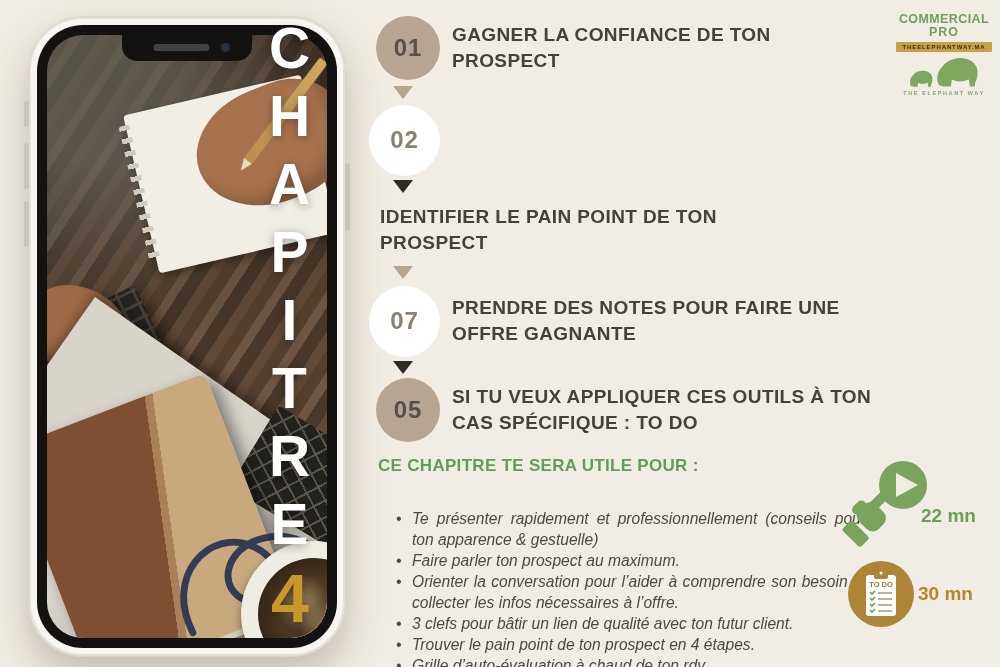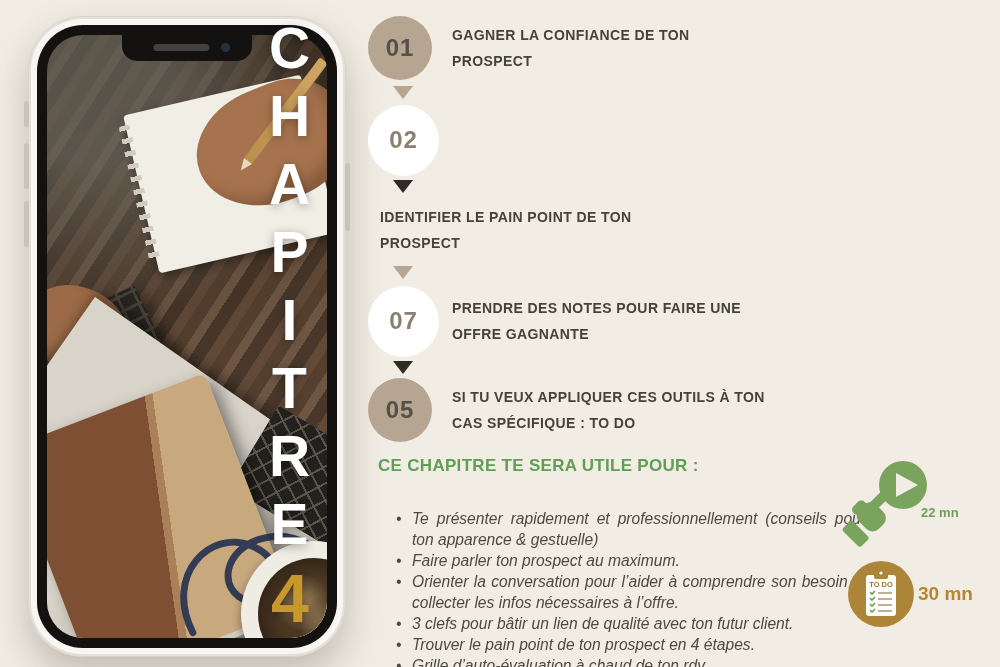--- a/index.html
+++ b/index.html
@@ -80,43 +80,43 @@
 
   
   .chapitre{position:absolute;left:238px;top:14px;width:104px;text-align:center;z-index:20;}
   .chapitre-letters{font-size:57px;line-height:68px;font-weight:800;color:#ffffff;
     white-space:pre-line;text-shadow:0 2px 10px rgba(0,0,0,.35);letter-spacing:1px;}
   .chapitre-num{display:block;font-size:68px;line-height:76px;font-weight:800;color:#c7992d;
     margin-top:2px;text-shadow:0 2px 8px rgba(0,0,0,.3);}
 
   
   .step{position:absolute;left:368px;display:flex;align-items:center;height:72px;}
-  .circle-wrap{width:72px;display:flex;justify-content:flex-start;flex:none;}
+  .circle-wrap{width:72px;display:flex;justify-content:flex-end;flex:none;}
   .step-circle{border-radius:50%;display:flex;align-items:center;justify-content:center;
     font-weight:800;font-size:24px;letter-spacing:1px;}
   .step.beige .step-circle{width:64px;height:64px;background:#b6a591;color:#55504a;}
   .step.dark .step-circle{width:71px;height:71px;background:#ffffff;color:#8a8171;}
-  .step-title{margin-left:12px;font-size:14px;font-weight:800;color:#454239;
+  .step-title{margin-left:12px;font-size:19px;font-weight:800;color:#454239;
     letter-spacing:.4px;line-height:26px;white-space:pre-line;}
   .arrow{position:absolute;left:393px;width:0;height:0;
     border-left:10px solid transparent;border-right:10px solid transparent;}
   .arrow.beige{border-top:13px solid #b6a591;}
   .arrow.dark{border-top:13px solid #2f2c28;}
 
   
   .useful-heading{position:absolute;left:378px;top:456px;font-size:17px;font-weight:800;
     color:#5f9e53;letter-spacing:.3px;}
   .bullets{position:absolute;left:378px;top:492px;width:472px;margin:16px;padding:0;list-style:none;font-style:italic;}
   .bullets li{position:relative;padding-left:18px;font-size:15.6px;line-height:21px;
     color:#4c4942;text-align:justify;}
   .bullets li::before{content:"\2022";position:absolute;left:2px;top:0;color:#4c4942;}
 
   
   .res-video-icon{position:absolute;left:840px;top:458px;}
-  .res-video-label{position:absolute;left:921px;top:505px;font-size:13px;font-weight:800;color:#6f9e58;}
+  .res-video-label{position:absolute;left:921px;top:505px;font-size:19px;font-weight:800;color:#6f9e58;}
   .res-todo-icon{position:absolute;left:847px;top:560px;}
   .res-todo-label{position:absolute;left:918px;top:583px;font-size:19px;font-weight:800;color:#b5862e;}
 
   
   .logo{position:absolute;left:896px;top:12px;width:96px;text-align:center;}
   .logo-name{font-size:12.5px;font-weight:800;color:#6f9e5e;letter-spacing:.4px;line-height:14px;}
   .logo-sub{font-size:12.5px;font-weight:800;color:#6f9e5e;letter-spacing:1px;line-height:13px;}
   .logo-banner{margin-top:3px;background:#c6a148;color:#35301f;font-size:6px;font-weight:700;
     letter-spacing:.9px;padding:2px 0;border-radius:1px;}
   .elephants{margin-top:1px;height:36px;display:flex;align-items:flex-end;justify-content:center;gap:2px;}
@@ -241,14 +241,30 @@
     </g>
     <g fill="#bfb096">
       <rect x="31" y="32" width="14" height="2"></rect>
         <rect x="31" y="38" width="14" height="2"></rect>
       <rect x="31" y="44" width="14" height="2"></rect>
         <rect x="31" y="50" width="14" height="2"></rect>
     </g>
   </svg>
   <div class="res-todo-label">30 mn</div>
 
+  <div class="logo">
+    <div class="logo-name">COMMERCIAL</div>
+    <div class="logo-sub">PRO</div>
+    <div class="logo-banner">THEELEPHANTWAY.MA</div>
+    <div class="elephants">
+      <svg width="24" height="22" viewBox="0 0 50 42">
+        <path fill="#7fa75f" d="M10,39 L8,39 C4,31 3,24 6,19 C9,12 17,7 26,6 C36,5 45,9 48,17 C50,23 49,30 46,35 L46,39 L40,39 L39,31 C32,34 24,34 19,31 L18,39 L12,39 Z"></path>
+        <path fill="#7fa75f" d="M7,17 C2,22 1,29 3,36 C4,38 6,39 8,38 C6,32 6,25 10,19 Z"></path>
+      </svg>
+      <svg width="44" height="36" viewBox="0 0 50 42">
+        <path fill="#7fa75f" d="M10,39 L8,39 C4,31 3,24 6,19 C9,12 17,7 26,6 C36,5 45,9 48,17 C50,23 49,30 46,35 L46,39 L40,39 L39,31 C32,34 24,34 19,31 L18,39 L12,39 Z"></path>
+        <path fill="#7fa75f" d="M7,17 C2,22 1,29 3,36 C4,38 6,39 8,38 C6,32 6,25 10,19 Z"></path>
+      </svg>
+    </div>
+    <div class="logo-tagline">THE ELEPHANT WAY</div>
+  </div>
 
 </div>
 
 </body></html>

